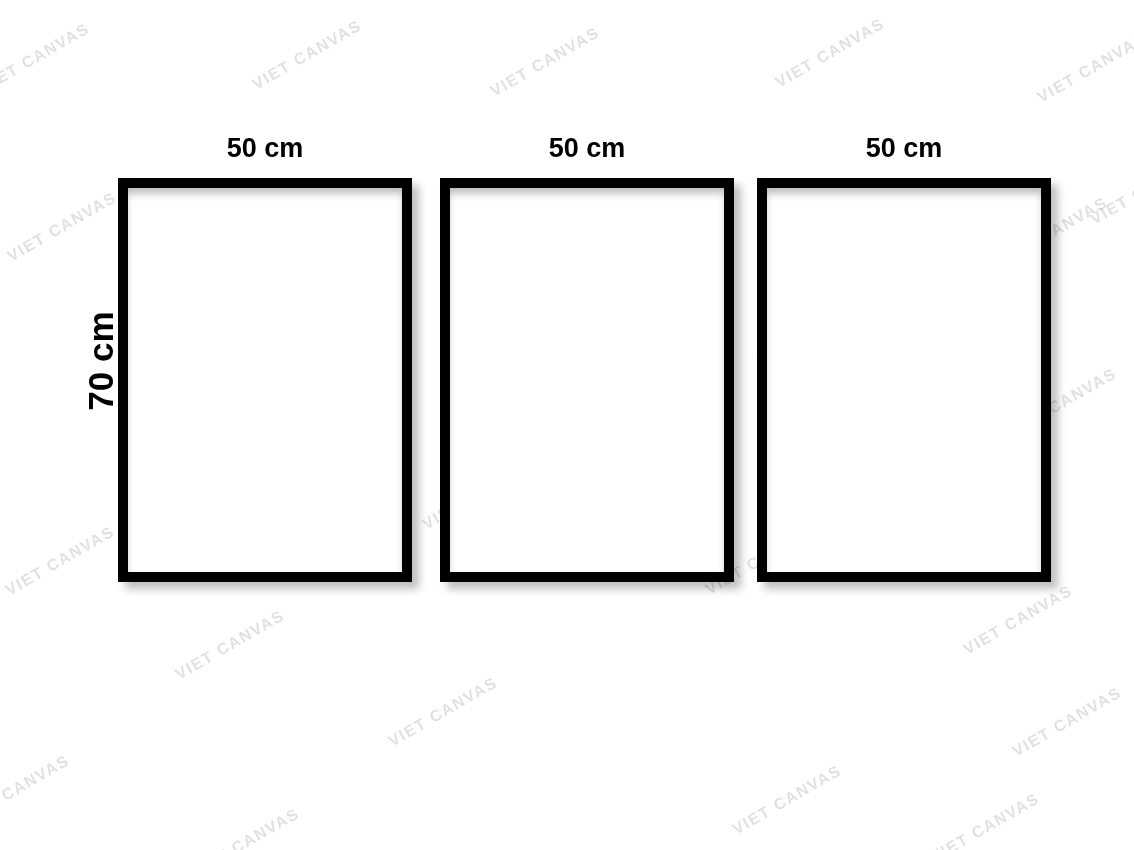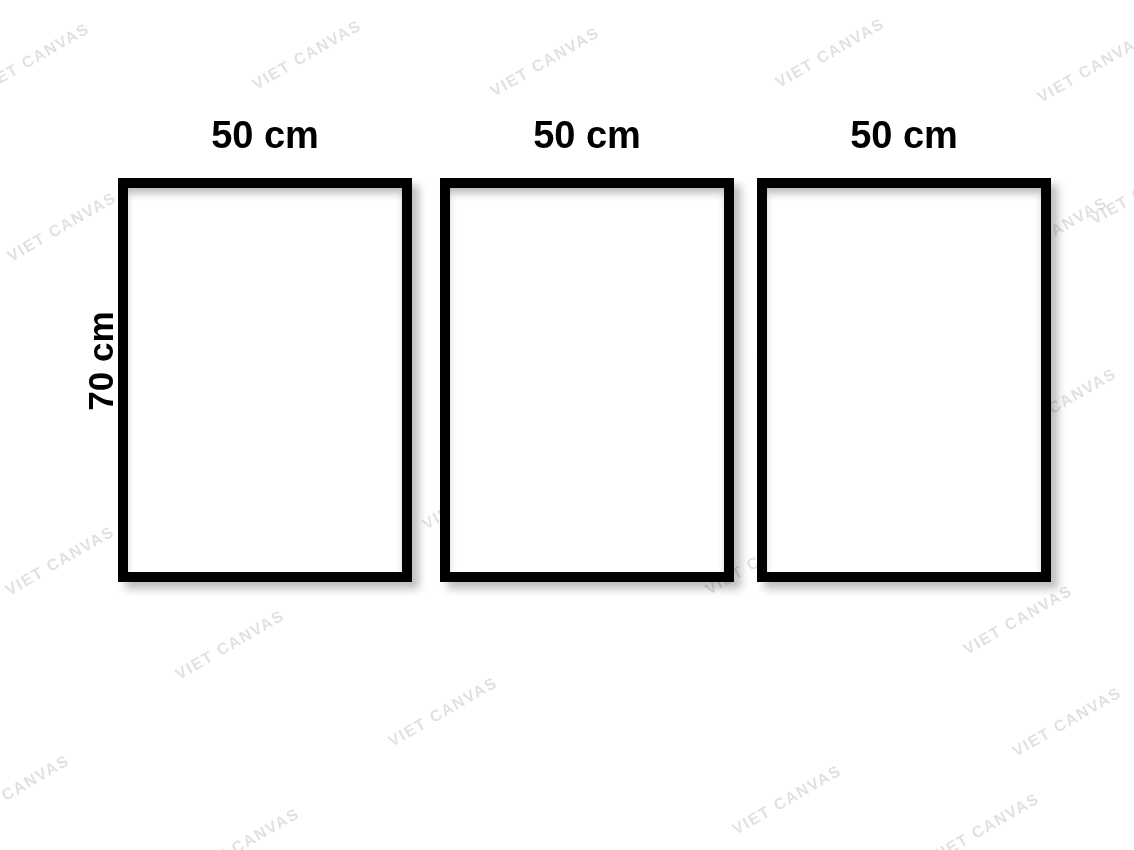--- a/index.html
+++ b/index.html
@@ -45,24 +45,24 @@
                 inset 0 7px 8px -2px rgba(0,0,0,0.28);
     z-index: 2;
   }
   #frame-left   { left: 118px; }
   #frame-center { left: 440px; }
   #frame-right  { left: 757px; }
 
   
   .width-label {
     position: absolute;
-    top: 118px;
+    top: 131px;
     width: 200px;
     text-align: center;
-    font-size: 38px;
+    font-size: 27px;
     font-weight: 700;
     line-height: 35px;
     z-index: 3;
     transform: translateX(-50%);
   }
   #width-label-left   { left: 265px; }
   #width-label-center { left: 587px; }
   #width-label-right  { left: 904px; }
 
   #height-label {

